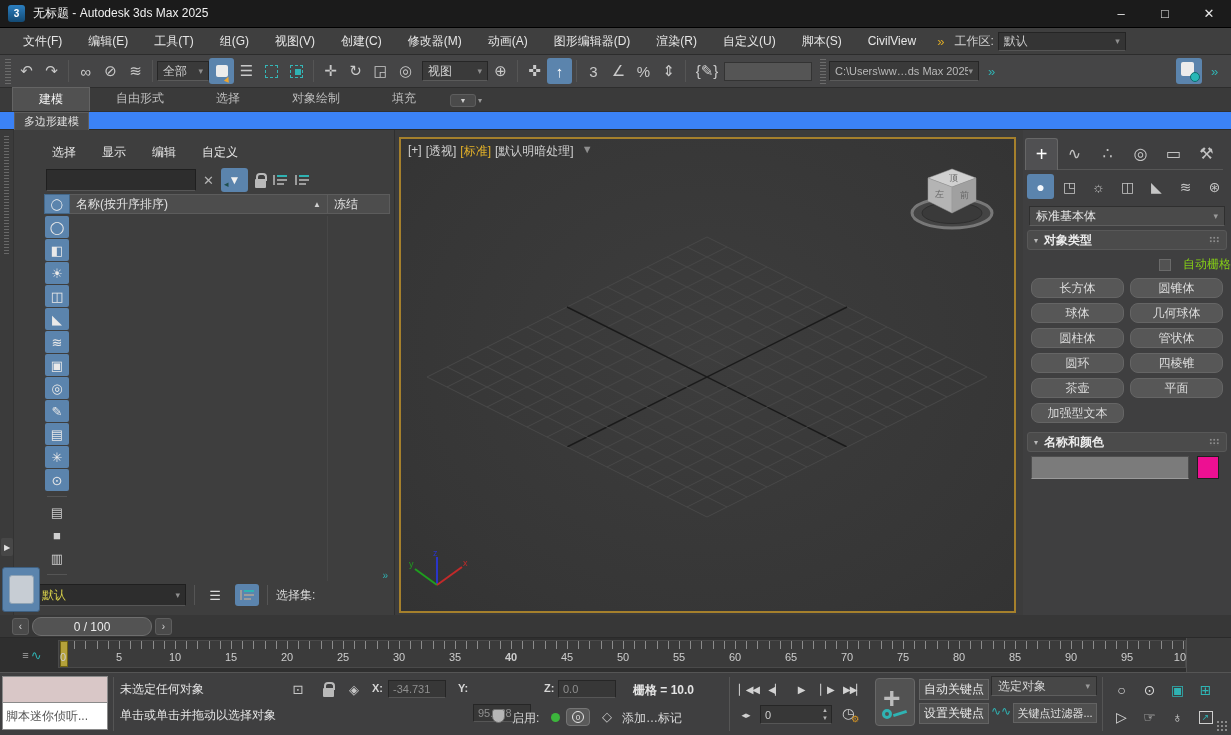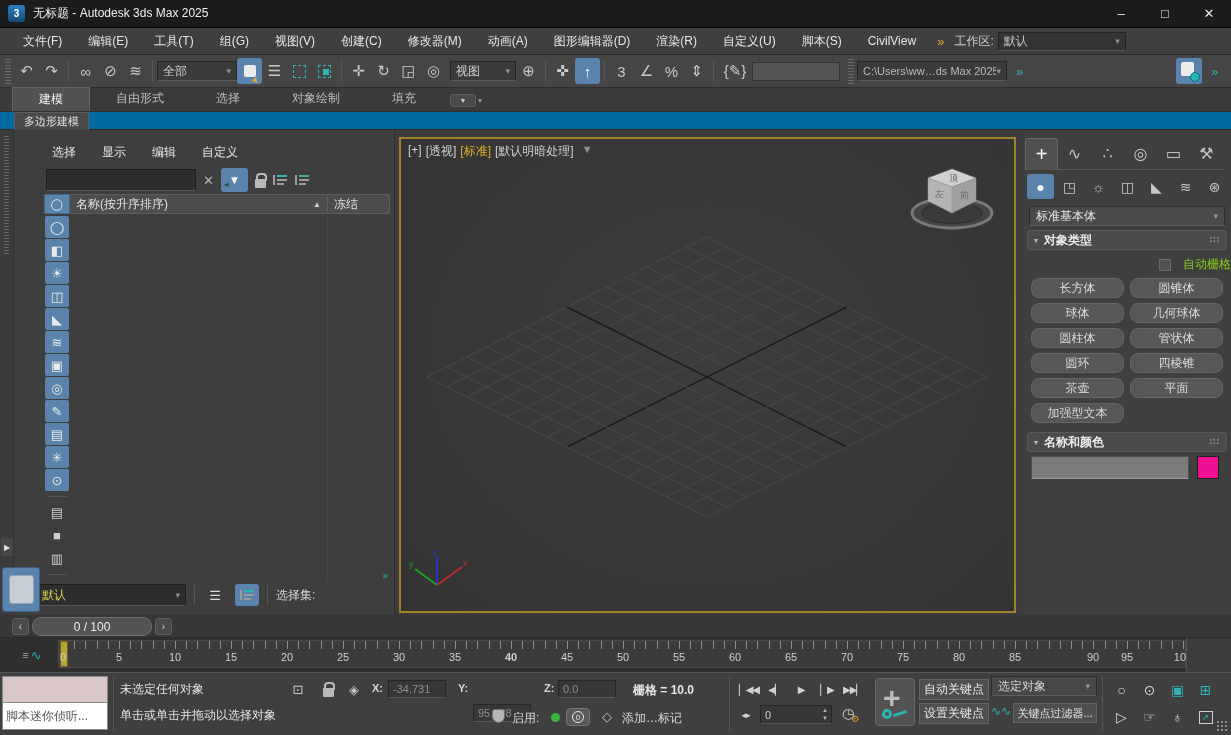--- a/index.html
+++ b/index.html
@@ -43,21 +43,21 @@
   .save-btn .fl{position:absolute;left:5px;top:4px;width:13px;height:14px;background:#ececec;border-radius:2px}
   .save-btn .ck{position:absolute;right:2px;bottom:2px;width:10px;height:10px;border-radius:50%;background:#27b7b7;border:1px solid #0d6d6d}
 
   
   .ribbon{left:0;top:88px;width:1231px;height:24px;background:#3a3a3a;display:flex;align-items:flex-end;padding-left:12px;border-bottom:1px solid #303030}
   .rtab{padding:3px 26px;color:#bdbdbd;white-space:nowrap}
   .rtab.active{background:#515151;color:#f2f2f2;border:1px solid #646464;border-bottom:none}
   .rcollapse{width:26px;height:13px;background:#4a4a4a;border:1px solid #5e5e5e;border-radius:3px;margin:0 2px 4px 8px;
              display:flex;align-items:center;justify-content:center;color:#d0d0d0;font-size:7px}
   .rcar{color:#9a9a9a;font-size:8px;margin-bottom:6px}
-  .ribbon2{left:0;top:112px;width:1231px;height:18px;background:#0369a1;border-bottom:1px solid #2b2b2b}
+  .ribbon2{left:0;top:112px;width:1231px;height:18px;background:#3b82f6;border-bottom:1px solid #2b2b2b}
   .chip{position:absolute;left:14px;top:0;height:18px;padding:0 9px;background:#4a4a4a;border:1px solid #5d5d5d;border-bottom:none;
         color:#e0e0e0;font-size:11px;display:flex;align-items:center}
 
   
   .leftstrip{left:0;top:130px;width:14px;height:485px;background:#3b3b3b;border-right:1px solid #333}
   .lsgrip{position:absolute;left:4px;top:4px;width:5px;height:120px;background:repeating-linear-gradient(0deg,#686868 0 1px,transparent 1px 3px)}
   .flyarrow{position:absolute;left:1px;top:408px;width:12px;height:18px;color:#e0e0e0;font-size:8px;display:flex;align-items:center;justify-content:center;background:#474747;border-radius:2px}
 
   
   .explorer{left:14px;top:130px;width:381px;height:485px;background:#3e3e3e;border-right:1px solid #2f2f2f}
@@ -237,21 +237,21 @@
 
 <div class="abs toolbar">
   <div class="vgrip"></div>
   <div class="tbtn">↶</div>
   <div class="tbtn">↷</div>
   <div class="tsep"></div>
   <div class="tbtn">∞</div>
   <div class="tbtn">⊘</div>
   <div class="tbtn">≋</div>
   <div class="tsep"></div>
-  <div class="combo" style="width:80px">
+  <div class="combo" style="width:52px">
     <span>全部</span>
     <span class="car">▾</span>
   </div>
   <div class="tbtn on">
     <span class="selsq"></span>
     <span class="cursor">▲</span>
   </div>
   <div class="tbtn">☰</div>
   <div class="tbtn">
       <span class="dashsq"></span>
@@ -603,21 +603,21 @@
       <span class="tb-num" style="left: 452px; font-weight: bold;">40</span>
       <span class="tb-num" style="left: 508px;">45</span>
       <span class="tb-num" style="left: 564px;">50</span>
       <span class="tb-num" style="left: 620px;">55</span>
       <span class="tb-num" style="left: 676px;">60</span>
       <span class="tb-num" style="left: 732px;">65</span>
       <span class="tb-num" style="left: 788px;">70</span>
       <span class="tb-num" style="left: 844px;">75</span>
       <span class="tb-num" style="left: 900px;">80</span>
       <span class="tb-num" style="left: 956px;">85</span>
-      <span class="tb-num" style="left: 1012px; margin-left: 22px;">90</span>
+      <span class="tb-num" style="left: 1012px;">90</span>
       <span class="tb-num" style="left: 1068px;">95</span>
       <span class="tb-num" style="left: 1124px;">100</span>
     </div>
   <div class="tb-right"></div>
 </div>
 
 <div class="abs statusbar">
   <div class="listener">
     <div class="l1"></div>
     <div class="l2">脚本迷你侦听...</div>

